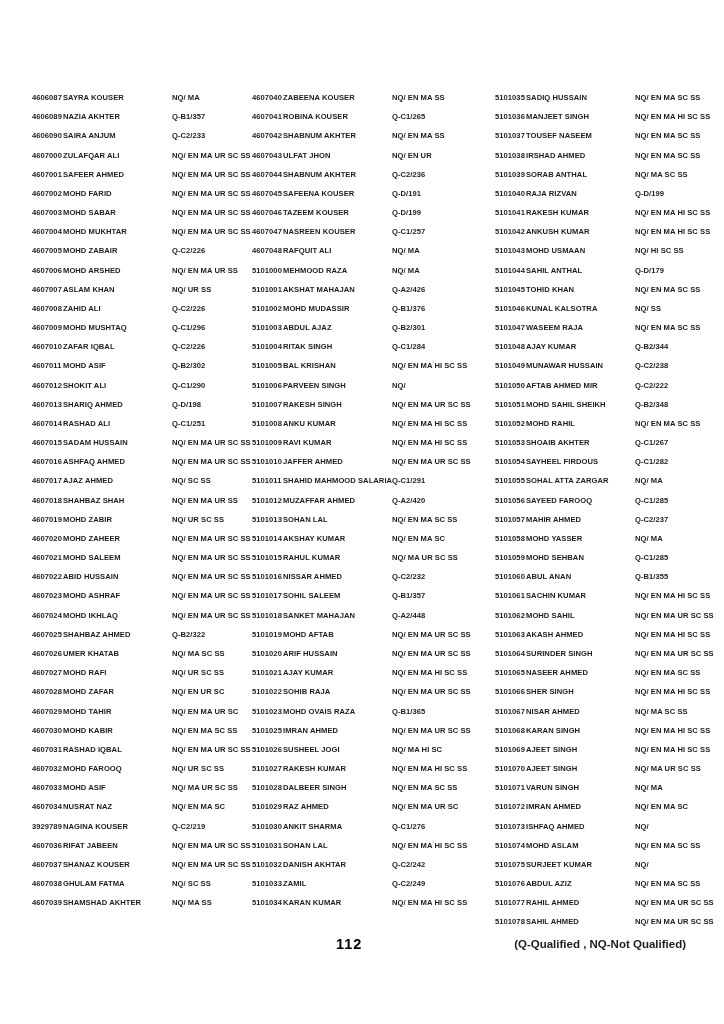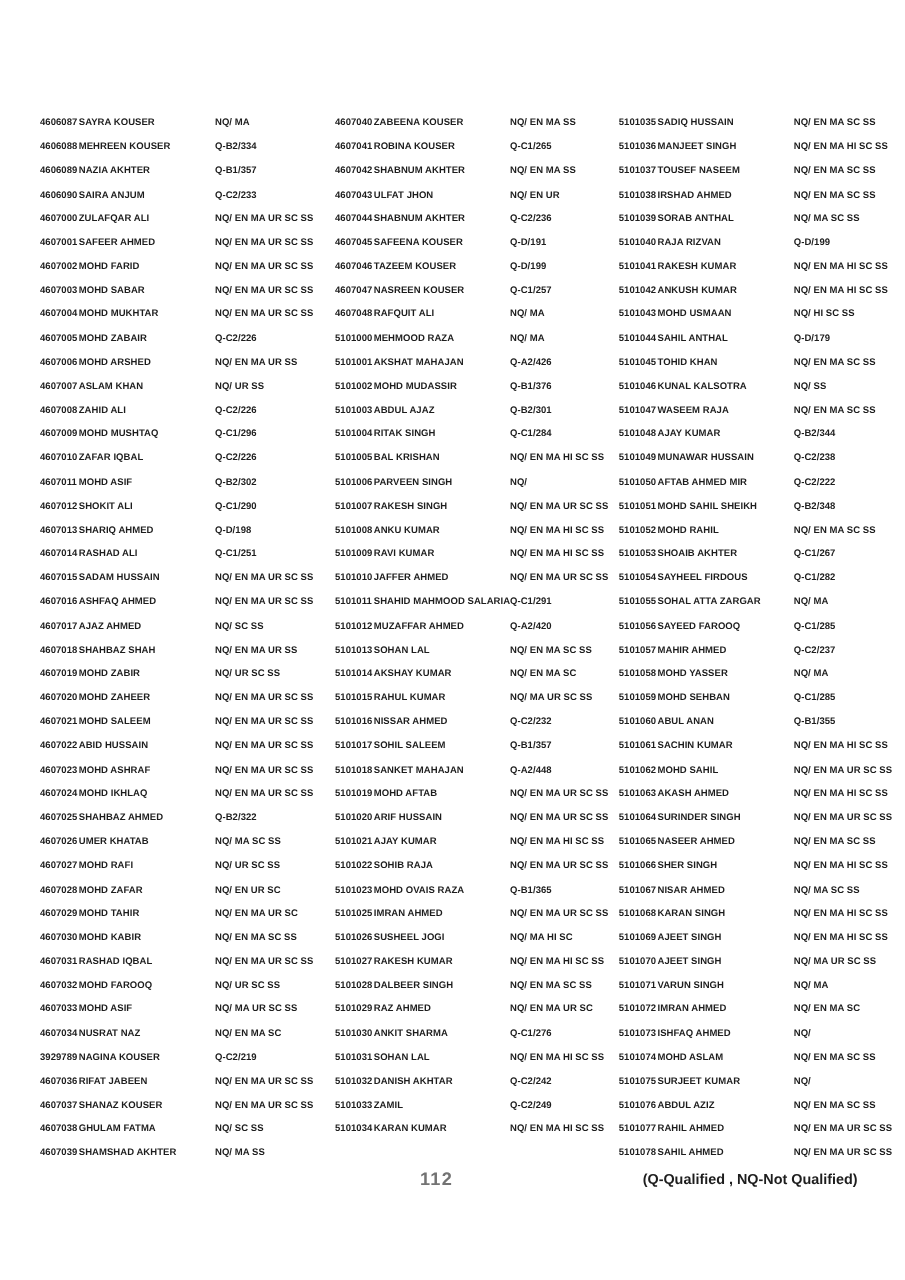--- a/index.html
+++ b/index.html
@@ -6,41 +6,41 @@
   .page{
     position:relative;
     width:724px;height:1024px;
     background:#ffffff;
     font-family:"Liberation Sans", sans-serif;
     overflow:hidden;
     font-weight:bold;
   }
   .colgroup{position:absolute;top:93px;width:215px;}
   .colgroup.g1{left:32px;}
-  .colgroup.g2{left:268px;}
+  .colgroup.g2{left:252px;}
   .colgroup.g3{left:495px;}
   .row{
     display:grid;
     grid-template-columns:31px 109px auto;
     height:19.18px;
     align-items:start;
   }
   .cell{
     font-size:7.6px;
     line-height:9.5px;
     color:#1d1d1d;
     white-space:nowrap;
     letter-spacing:0.05px;
   }
   .page-number{
     position:absolute;
     left:336px;top:936px;
     font-size:14.5px;
     letter-spacing:1px;
-    color:#737373;
+    color:#000000;
   }
   .legend{
     position:absolute;
     right:38px;top:938px;
     font-size:11.5px;
     color:#1d1d1d;
     white-space:nowrap;
   }
 </style>
 </head>
@@ -49,25 +49,20 @@
 <div class="page">
 
   <div class="colgroup g1">
 
       <div class="row">
         <span class="cell">4606087</span>
         <span class="cell">SAYRA KOUSER</span>
         <span class="cell">NQ/ MA</span>
       </div>
 
-      <div class="row">
-        <span class="cell">4606088</span>
-        <span class="cell">MEHREEN KOUSER</span>
-        <span class="cell">Q-B2/334</span>
-      </div>
 
       <div class="row">
         <span class="cell">4606089</span>
         <span class="cell">NAZIA AKHTER</span>
         <span class="cell">Q-B1/357</span>
       </div>
 
       <div class="row">
         <span class="cell">4606090</span>
         <span class="cell">SAIRA ANJUM</span>

